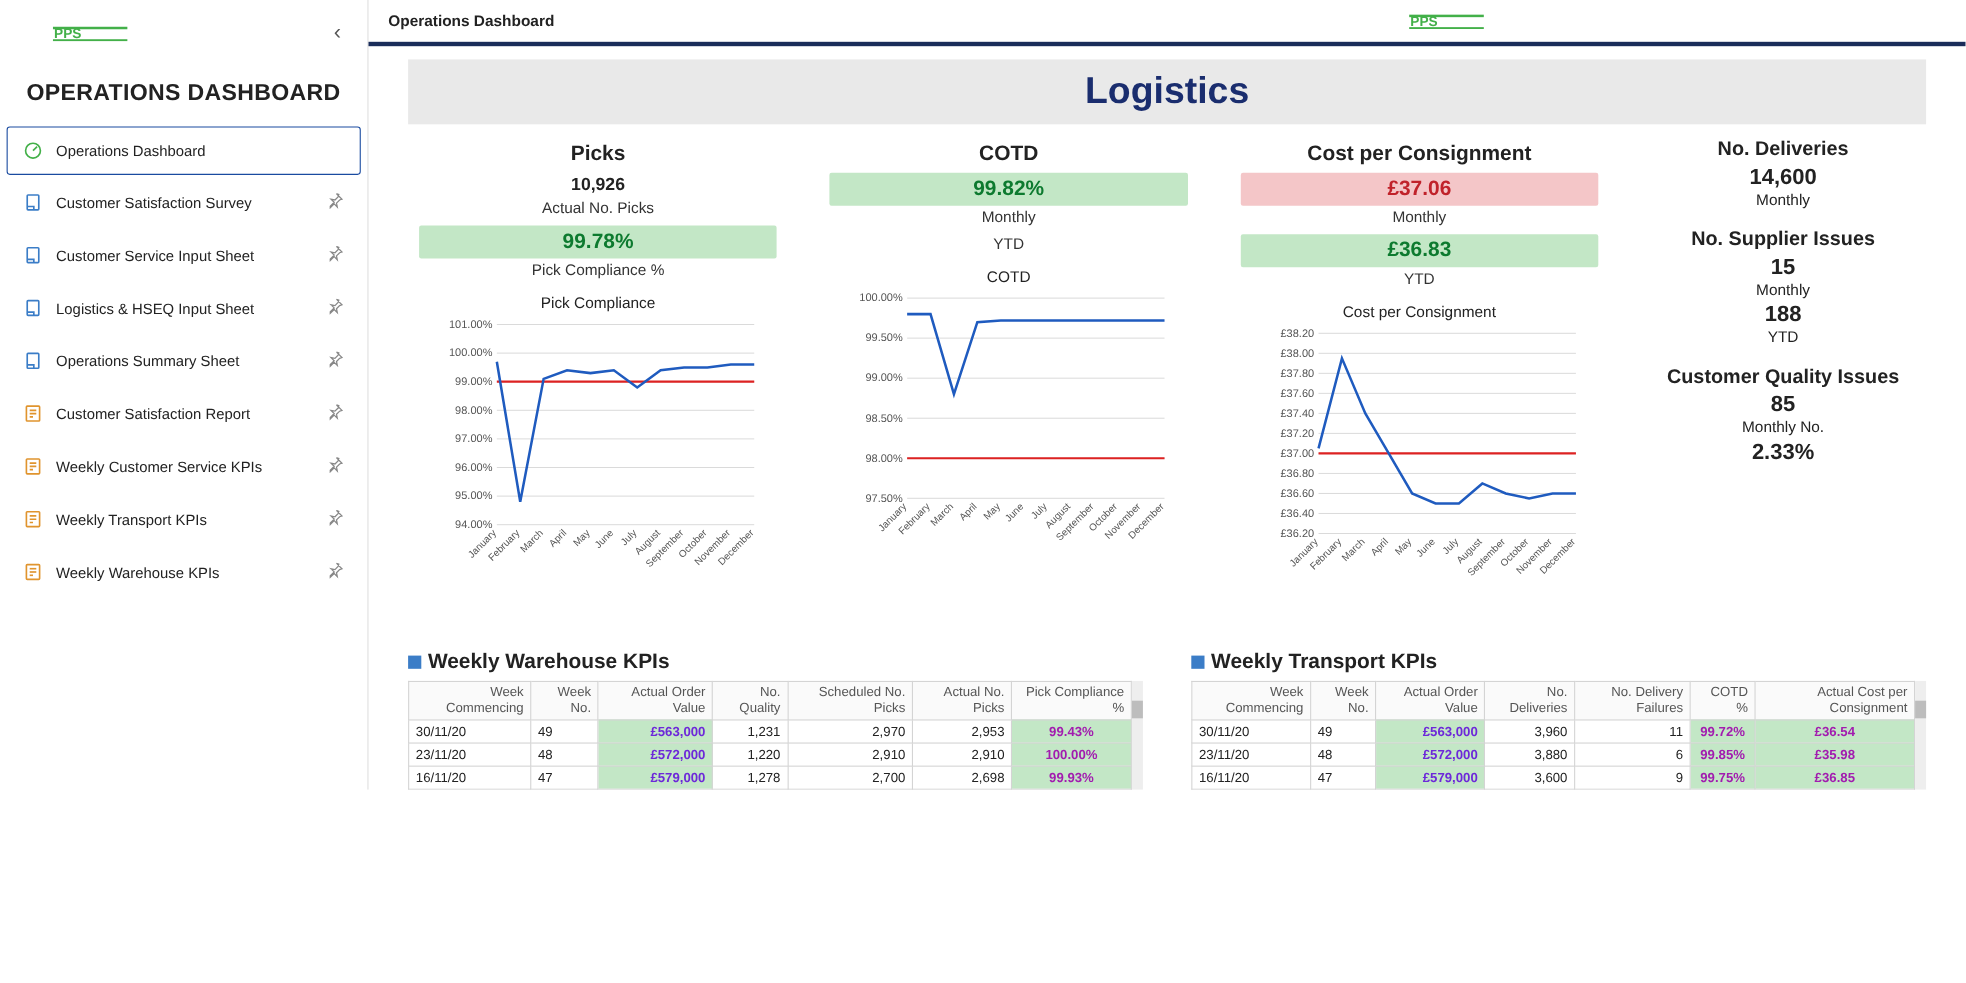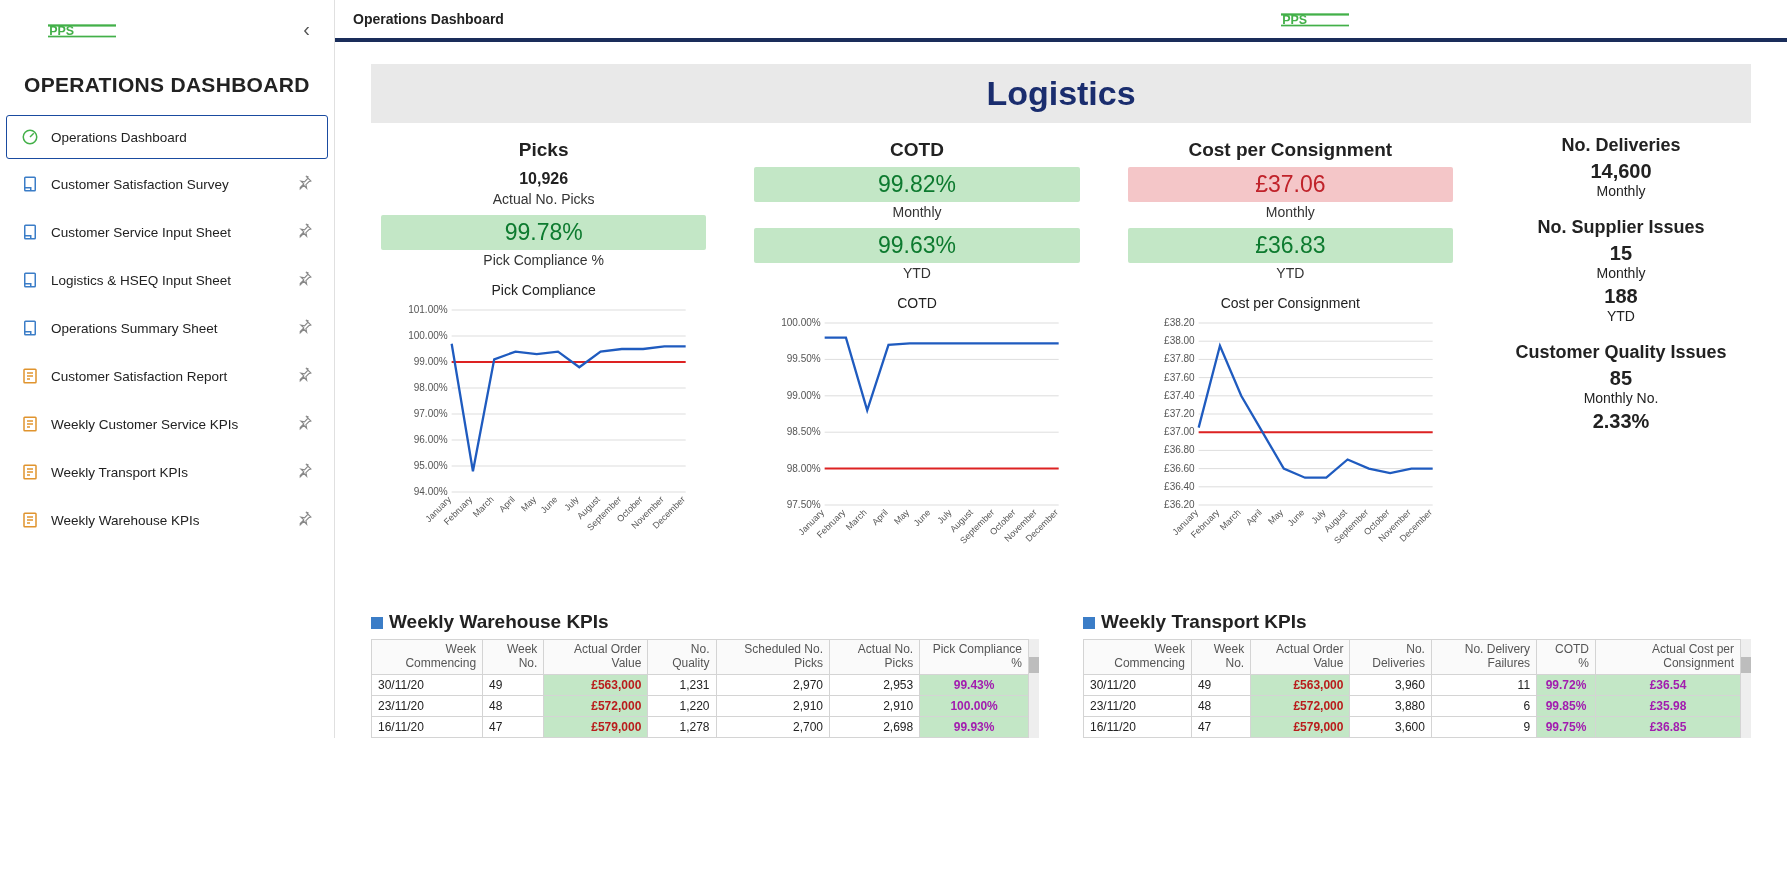--- a/index.html
+++ b/index.html
@@ -22,30 +22,30 @@
   .pin svg { width:17px; height:17px; }
 
   
   .main { flex:1; }
   .top-bar { display:flex; align-items:center; height:42px; padding:0 18px; border-bottom:4px solid #1a2d5a;}
   .tb-title { font-weight:600; font-size:14px;}
   .tb-logo { margin-left:auto; margin-right:420px;}
 
   .content { padding:12px 36px 0 36px; }
 
-  .section-title { background:#e9e9e9; text-align:center; font-size:34px; font-weight:700; color:#1a2d6e; padding:10px 0; margin-bottom:12px;margin-top:10px;}
+  .section-title { background:#e9e9e9; text-align:center; font-size:34px; font-weight:700; color:#1a2d6e; padding:10px 0; margin-bottom:12px;}
 
   .row { display:flex; gap:28px; }
   .kpi-col { flex:1; text-align:center; }
   .right-col { width:260px; text-align:center;}
 
   .kpi-title { font-size:19px; font-weight:700; padding:4px 0 6px;}
   .kpi-big { font-size:16px; font-weight:700; padding:3px 0;}
   .kpi-sub { font-size:14px; color:#333; padding-bottom:8px;}
-  .kpi-pill { font-size:23px; font-weight:400; padding:4px 0; margin:0 10px 2px; border-radius:2px;}
+  .kpi-pill { font-size:19px; font-weight:700; padding:4px 0; margin:0 10px 2px; border-radius:2px;}
   .pill-green { background:#c3e7c6; color:#0d7a2f;}
   .pill-red   { background:#f4c6c8; color:#c0222a;}
 
   .chart-title { font-size:14px; margin:6px 0 4px;}
   .chart-box { height:250px; }
   svg.chart { width:100%; height:100%; }
   .axis-tick { font-size:10px; fill:#555; }
   .axis-tick.rot { font-size:9px; }
   .chart-line { fill:none; stroke:#1f5bbf; stroke-width:2.3; }
   .chart-ref  { stroke:#d22; stroke-width:2; }
@@ -60,21 +60,21 @@
   .tables-row { display:flex; gap:44px; margin-top:46px;}
   .tbl-wrap { flex:1; }
   .tbl-title { font-size:19px; font-weight:700; margin-bottom:6px;}
   .tbl-title-icon { display:inline-block; width:12px; height:12px; background:#3b7dc7; margin-right:6px; position:relative; top:1px;}
   table { border-collapse:collapse; width:100%; font-size:12px;}
   th, td { border:1px solid #d4d4d4; padding:3px 6px; }
   th { background:#fafafa; font-weight:400; color:#555; text-align:right; line-height:1.15;}
   td.num { text-align:right;}
   td.ctr { }
   td.good { background:#c3e7c6; color:#a21caf; font-weight:600; text-align:center;}
-  td.good-r { background:#c3e7c6; color:#b91c1c; font-weight:600; text-align:right;}
+  td.good-r { background:#c3e7c6; color:#6d28d9; font-weight:600; text-align:right;}
   .scroll-stub { width:10px; background:#eee; }
   .scroll-thumb { width:10px; height:16px; background:#bdbdbd; }
 </style>
 </head>
 <body>
 
 <div class="app">
 
   <aside class="sidebar">
     <div class="sb-header">
@@ -260,21 +260,20 @@
                 <text class="axis-tick rot" transform="translate(249.45454545454547,198) rotate(-45)" text-anchor="end">October</text>
                 <text class="axis-tick rot" transform="translate(270.72727272727275,198) rotate(-45)" text-anchor="end">November</text>
                 <text class="axis-tick rot" transform="translate(292,198) rotate(-45)" text-anchor="end">December</text>
               </svg></div>
         </div>
 
         <div class="kpi-col">
           <div class="kpi-title">COTD</div>
           <div class="kpi-pill pill-green">99.82%</div>
           <div class="kpi-sub">Monthly</div>
-          <div class="kpi-pill pill-green">99.63%</div>
           <div class="kpi-sub">YTD</div>
           <div class="chart-title">COTD</div>
           <div class="chart-box"><svg class="chart" id="chart-cotd" viewBox="0 0 300 250">
                 <line class="chart-grid" x1="58" x2="292" y1="190" y2="190"></line>
                 <text class="axis-tick" x="54" y="193" text-anchor="end">97.50%</text>
                 <line class="chart-grid" x1="58" x2="292" y1="153.6" y2="153.6"></line>
                 <text class="axis-tick" x="54" y="156.6" text-anchor="end">98.00%</text>
                 <line class="chart-grid" x1="58" x2="292" y1="117.2" y2="117.2"></line>
                 <text class="axis-tick" x="54" y="120.2" text-anchor="end">98.50%</text>
                 <line class="chart-grid" x1="58" x2="292" y1="80.8" y2="80.8"></line>

